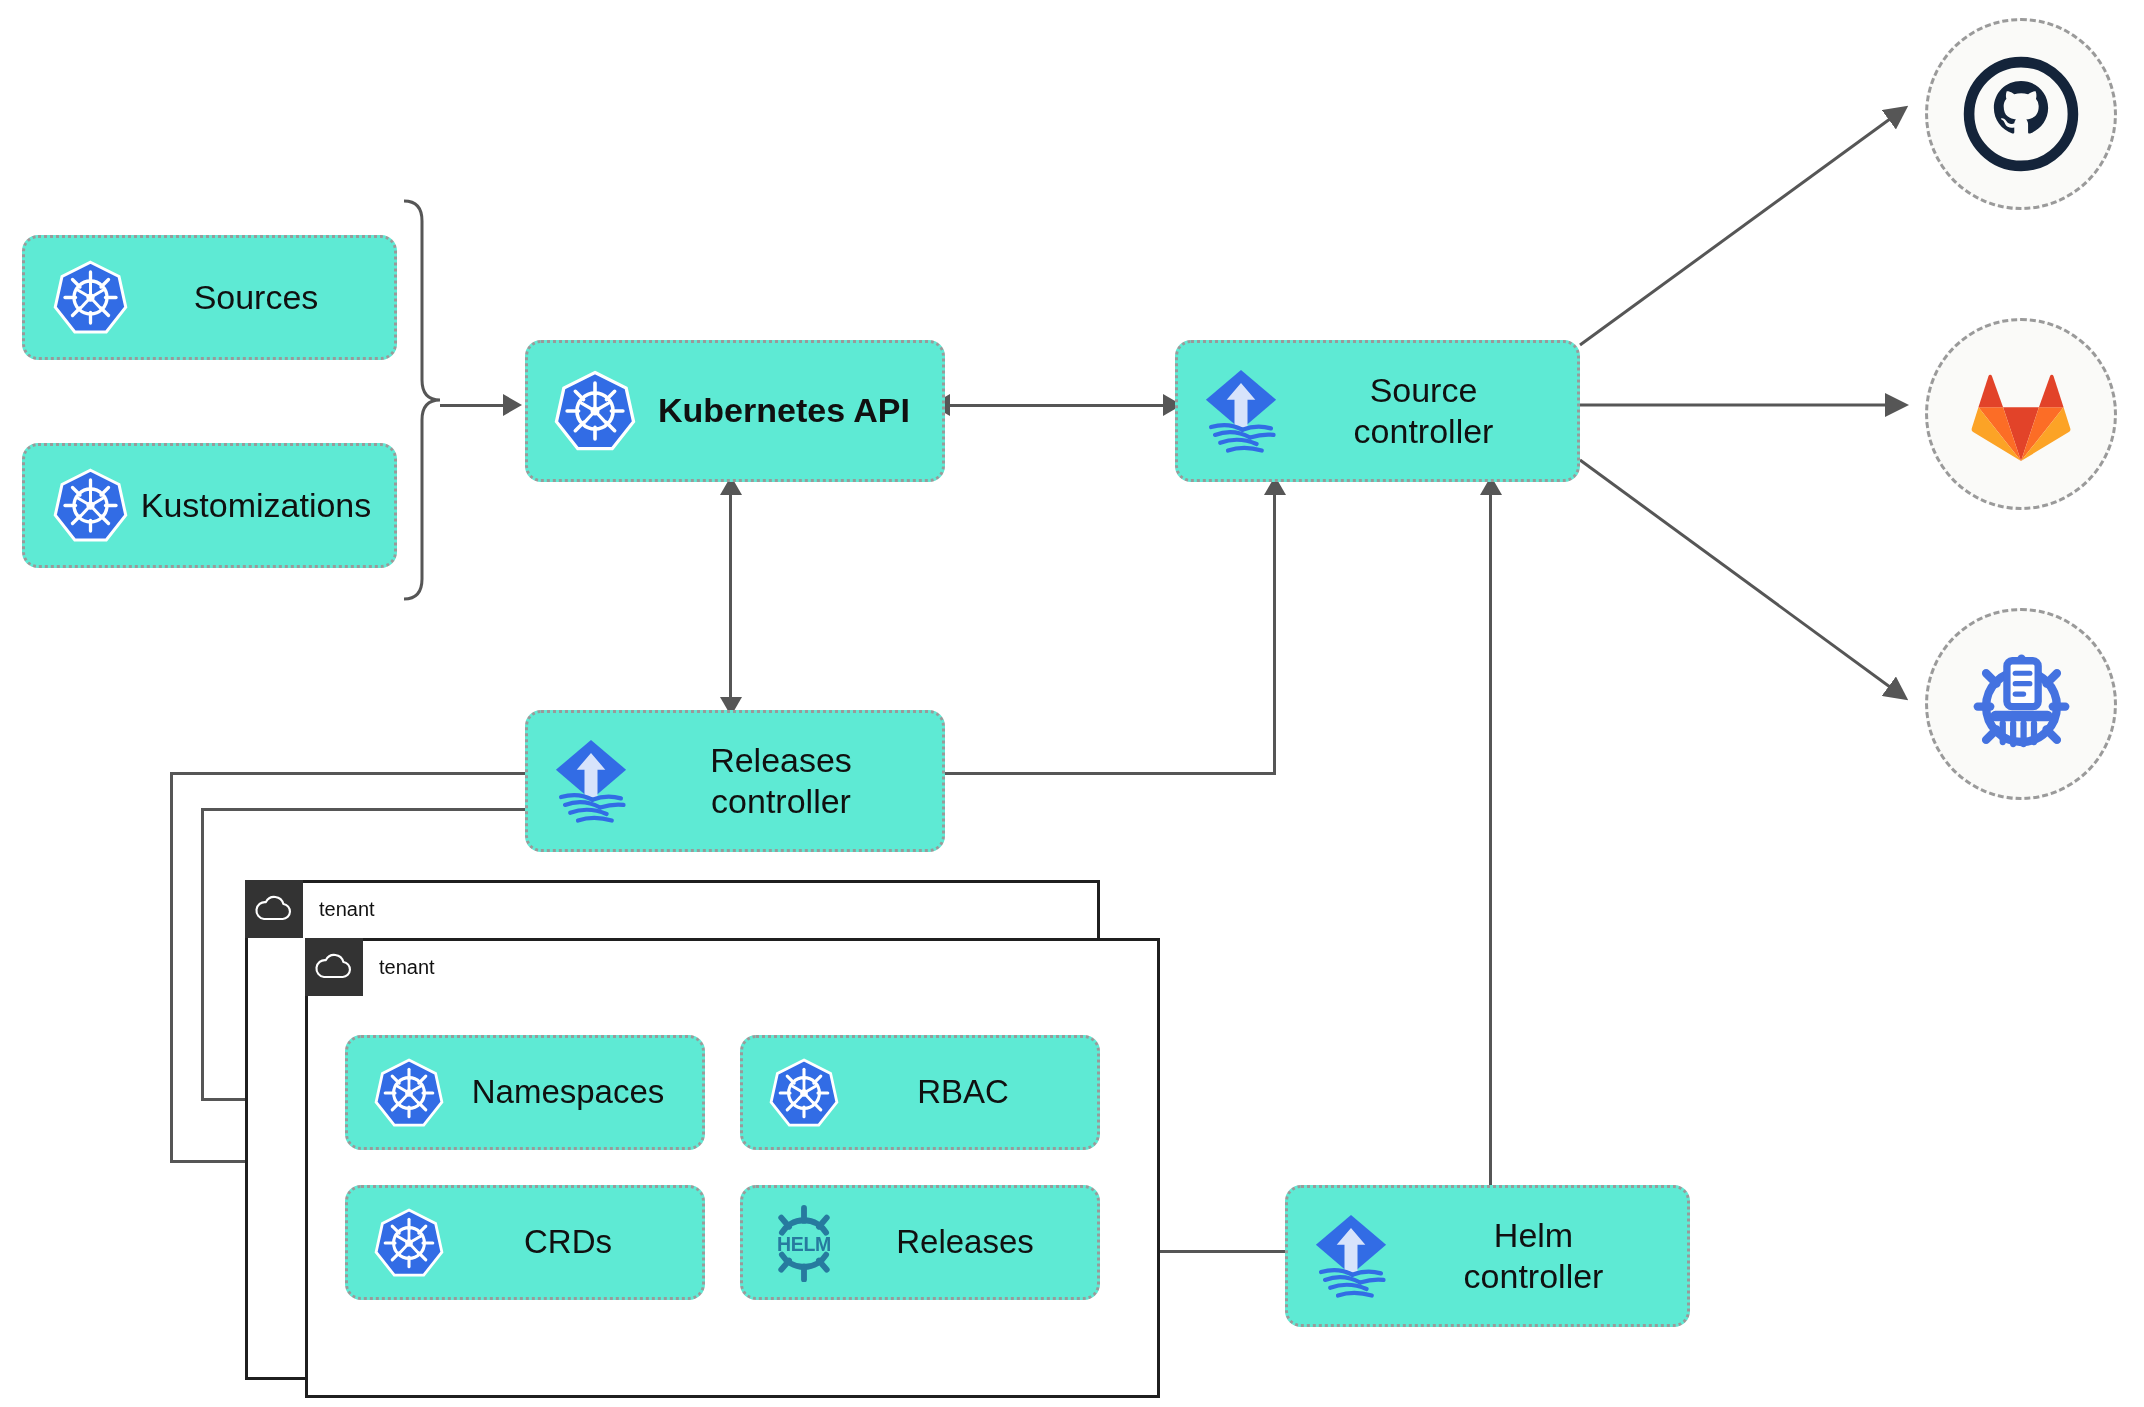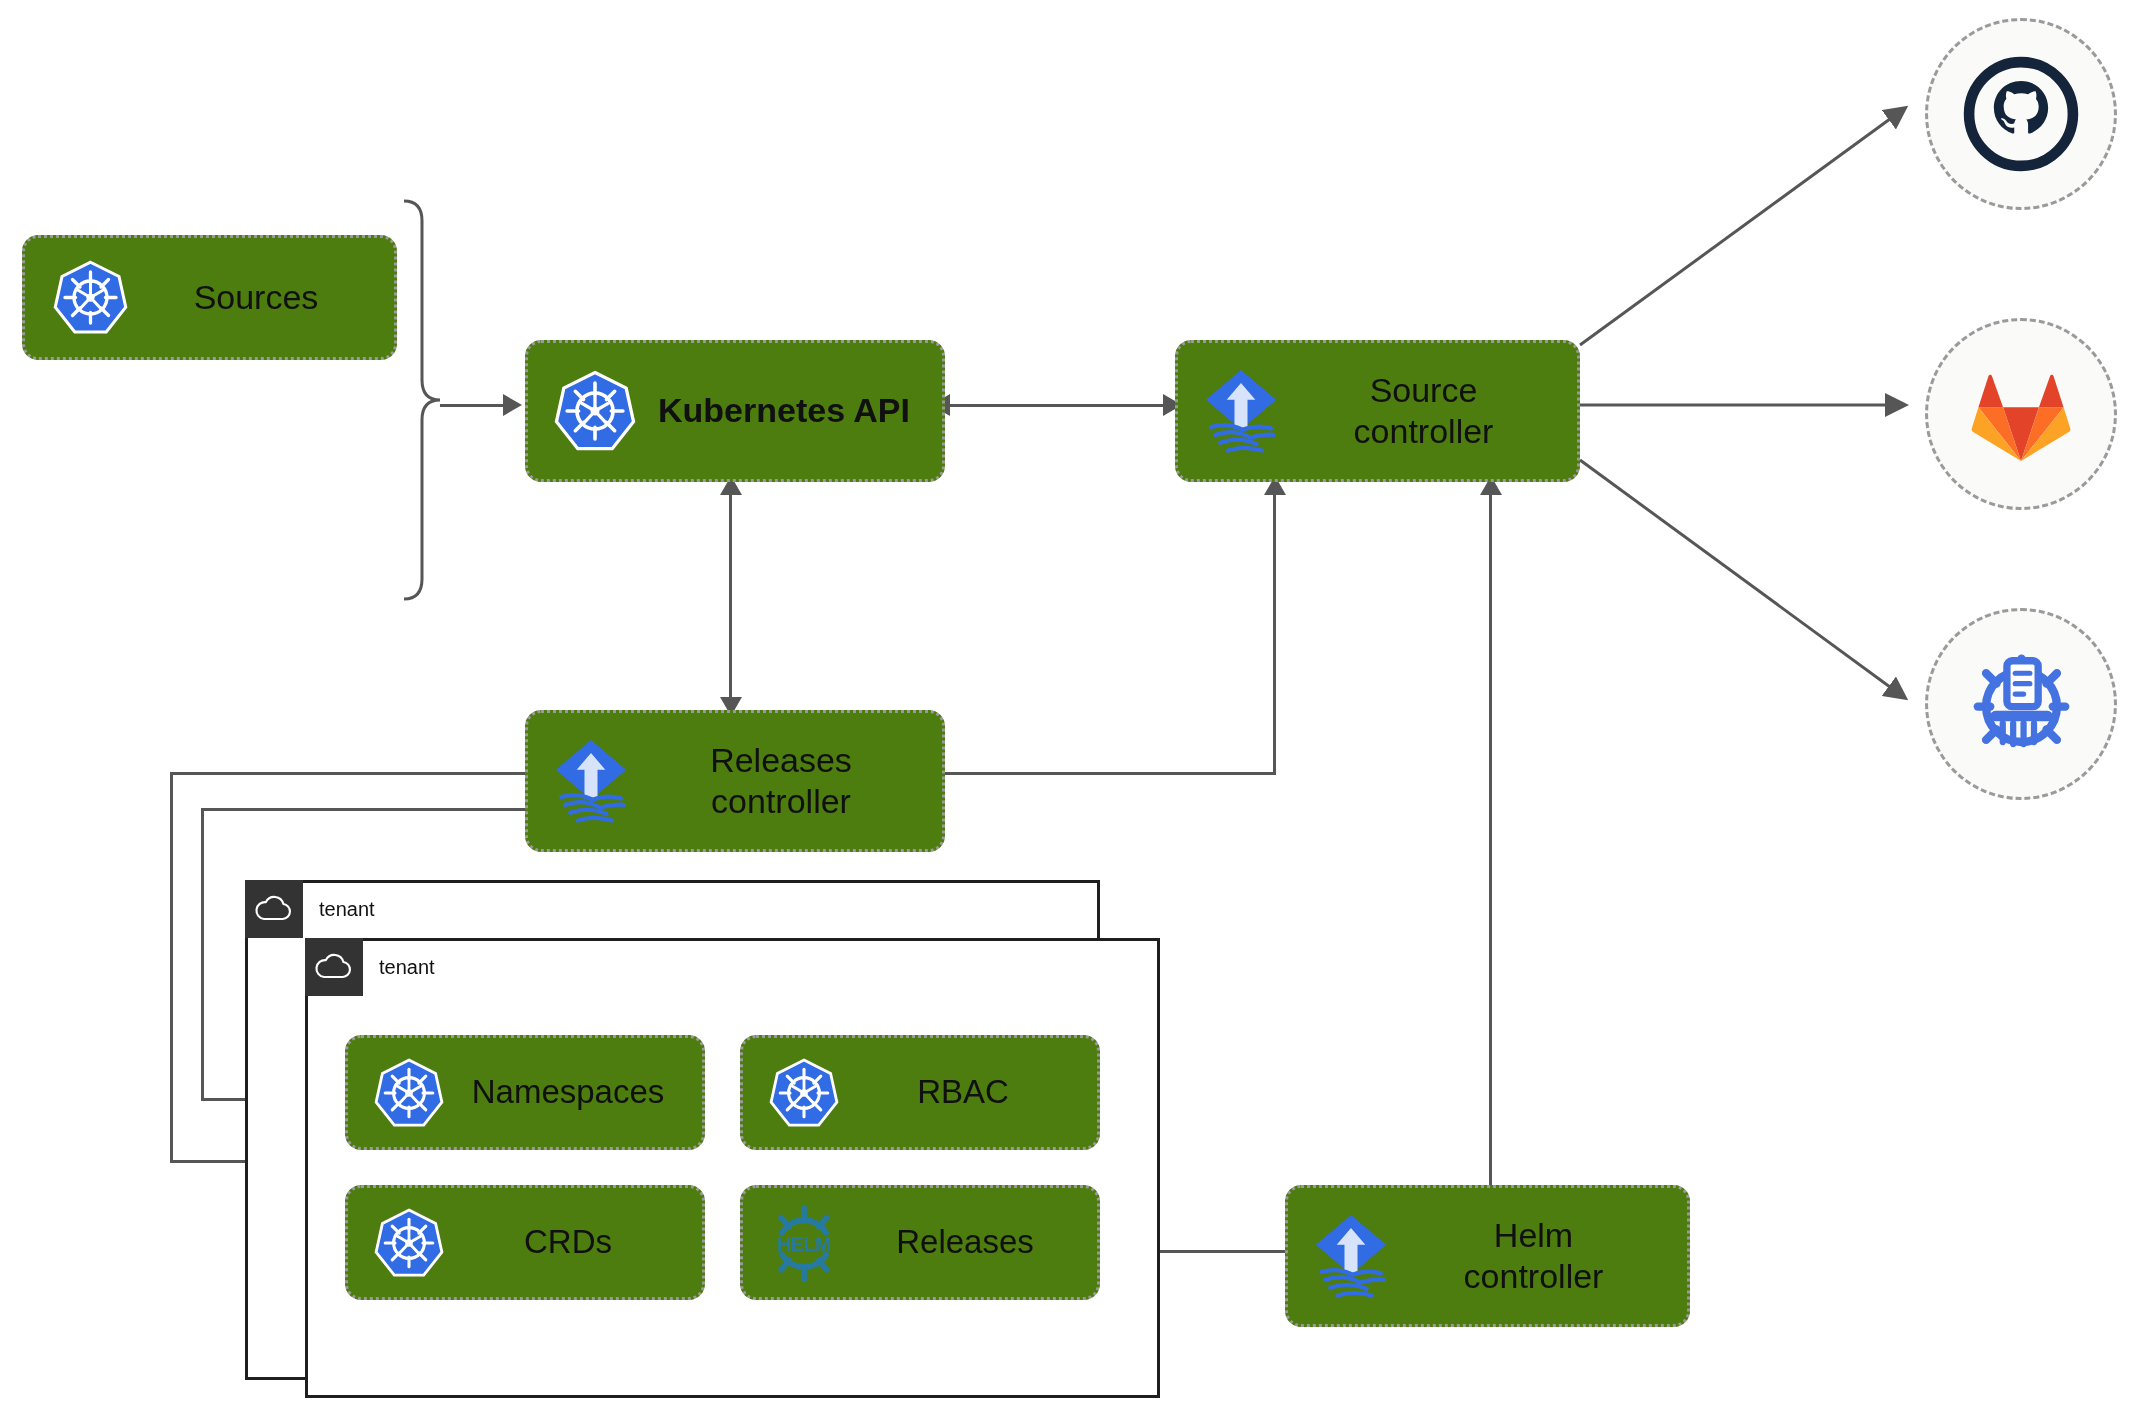--- a/index.html
+++ b/index.html
@@ -3,21 +3,21 @@
 <meta charset="utf-8">
 <style>
   html,body{margin:0;padding:0;background:#ffffff;}
   body{font-family:"Liberation Sans",sans-serif;}
   #canvas{position:relative;width:2144px;height:1407px;background:#ffffff;overflow:hidden;}
 
   
   .node{
     position:absolute;
     box-sizing:border-box;
-    background:#4d7c0f;
+    background:#5eead4;
     border:3px dotted #9a9a9a;
     border-radius:16px;
     display:flex;
     align-items:center;
     z-index:6;
   }
   .node .ico{flex:0 0 auto;display:flex;align-items:center;justify-content:center;}
   .node .lbl{
     flex:1 1 auto;
     text-align:center;
@@ -286,20 +286,28 @@
 
   <div class="node" style="left:22px;top:235px;width:375px;height:125px;">
     <span class="ico">
       <svg width="75" height="75" style="margin-left:28px">
           <use href="#k8s"></use>
         </svg>
     </span>
     <span class="lbl">Sources</span>
   </div>
 
+  <div class="node" style="left:22px;top:443px;width:375px;height:125px;">
+    <span class="ico">
+      <svg width="75" height="75" style="margin-left:28px">
+          <use href="#k8s"></use>
+        </svg>
+    </span>
+    <span class="lbl">Kustomizations</span>
+  </div>
 
   <div class="node" style="left:525px;top:340px;width:420px;height:142px;font-weight:bold;">
     <span class="ico">
       <svg width="82" height="82" style="margin-left:26px">
           <use href="#k8s"></use>
         </svg>
     </span>
     <span class="lbl">Kubernetes API</span>
   </div>
 

